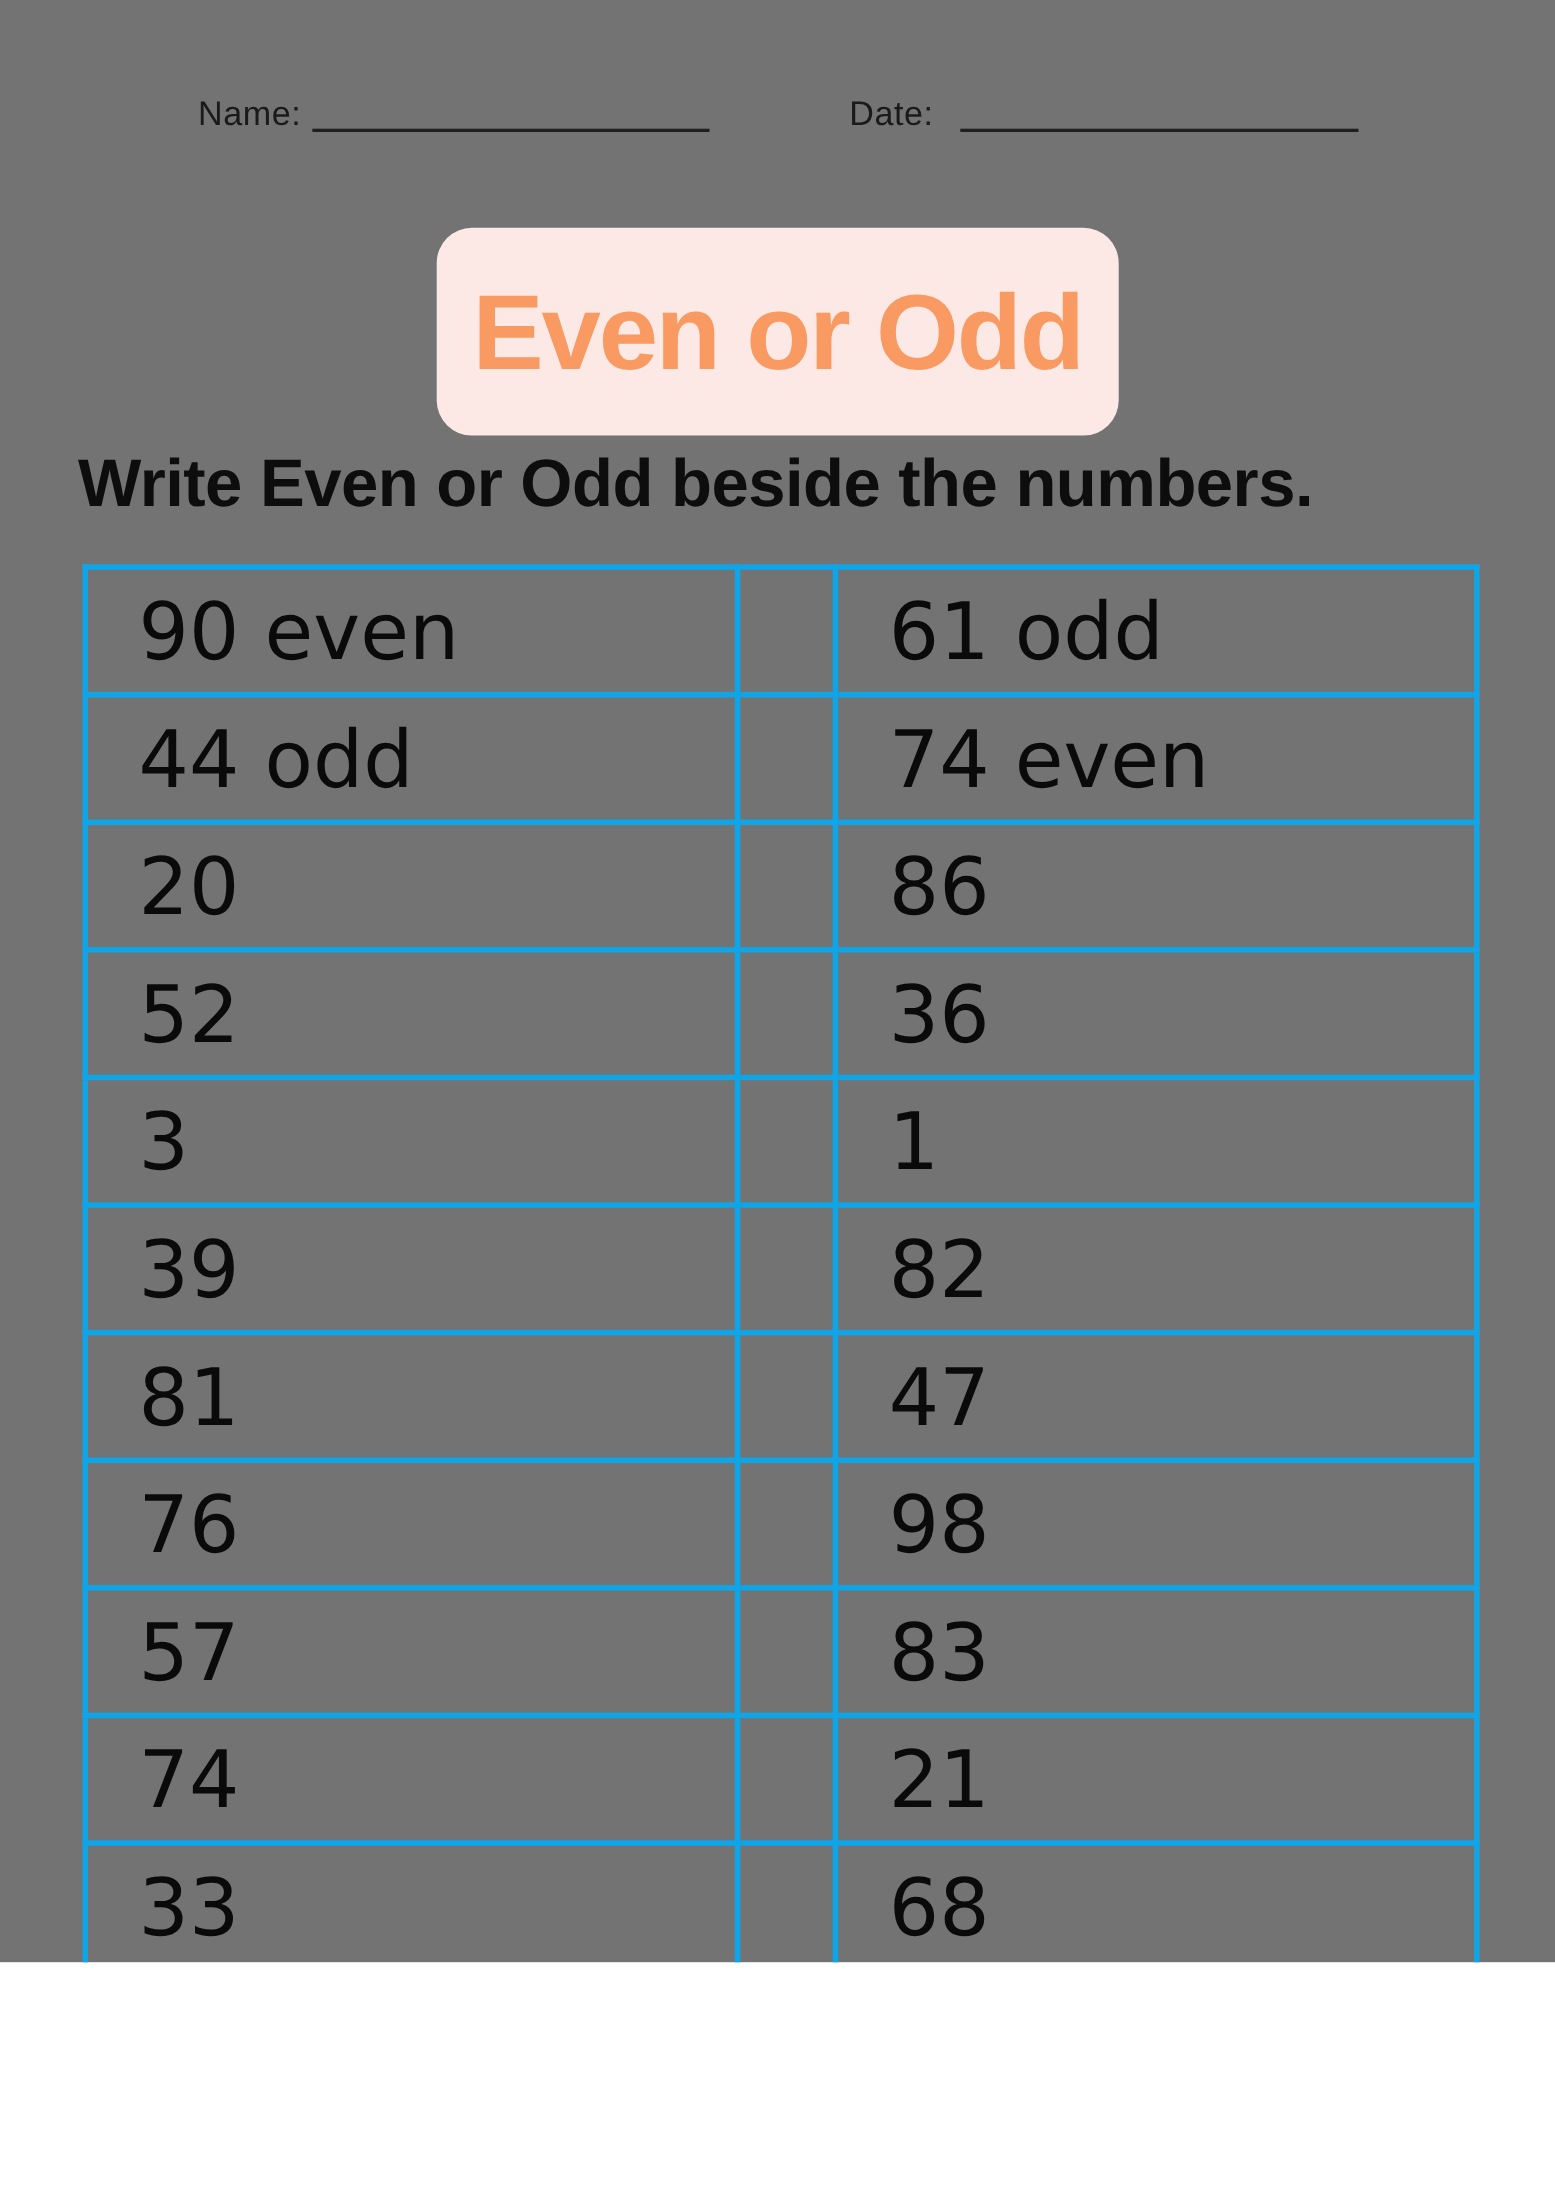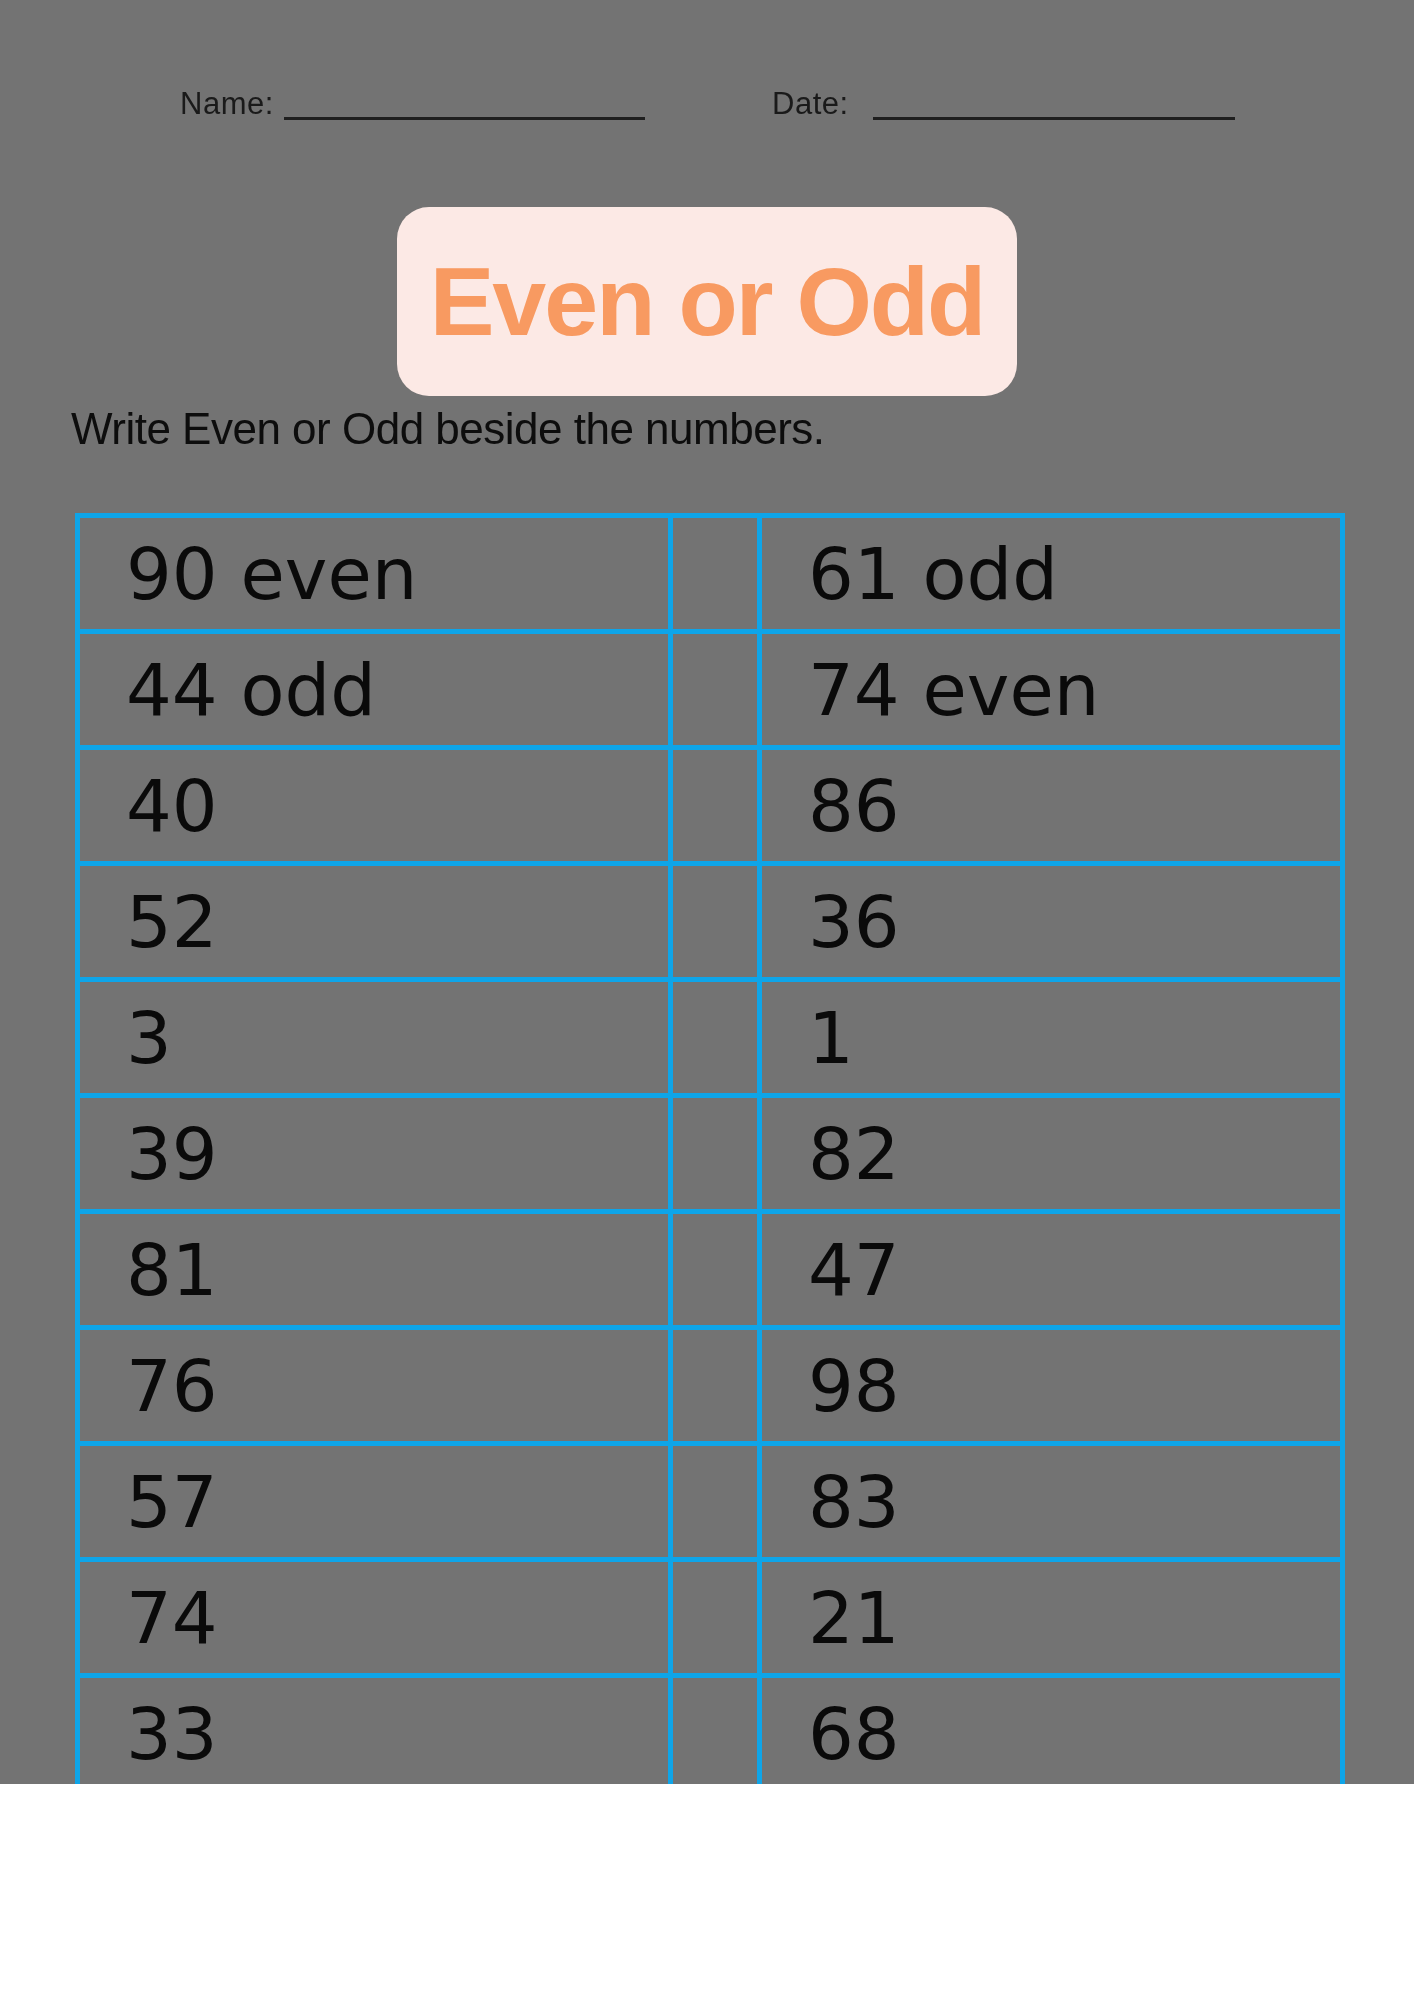--- a/index.html
+++ b/index.html
@@ -42,22 +42,22 @@
   .title-text{
     font-size:97px;
     font-weight:bold;
     letter-spacing:-2px;
   }
 
   
   .instruction{
     position:absolute;
     left:71px;top:404px;
-    font-size:44px;
-    font-weight:400;
+    font-size:61px;
+    font-weight:700;
     color:#0d0d0d;
     letter-spacing:-0.5px;
     white-space:nowrap;
   }
 
   
   table.worksheet-table{
     position:absolute;
     left:75px;top:513px;
     border-collapse:collapse;
@@ -102,21 +102,21 @@
           <td class="col-left">90 even</td>
           <td class="col-mid"></td>
           <td class="col-right">61 odd</td>
         </tr>
         <tr>
           <td class="col-left">44 odd</td>
           <td class="col-mid"></td>
           <td class="col-right">74 even</td>
         </tr>
         <tr>
-          <td class="col-left">40</td>
+          <td class="col-left">20</td>
           <td class="col-mid"></td>
           <td class="col-right">86</td>
         </tr>
         <tr>
           <td class="col-left">52</td>
           <td class="col-mid"></td>
           <td class="col-right">36</td>
         </tr>
         <tr>
           <td class="col-left">3</td>

